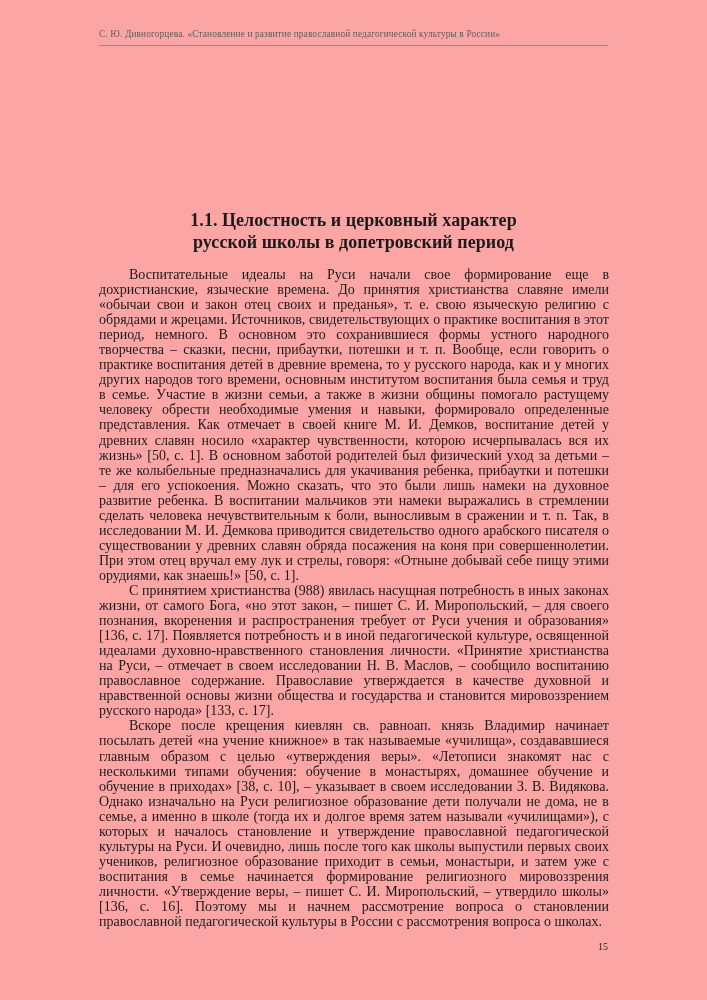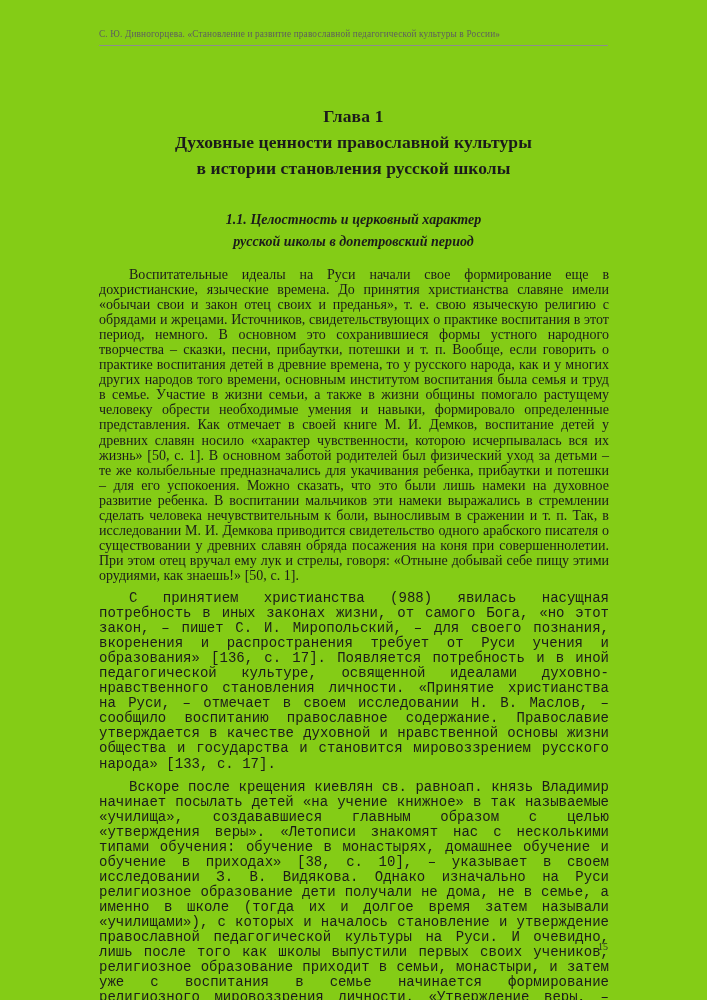--- a/index.html
+++ b/index.html
@@ -14,21 +14,21 @@
     font-family: "Liberation Serif", "DejaVu Serif", serif;
     color: #1b1b1b;
     overflow: hidden;
   }
 
   .page {
     position: absolute;
     left: 0; top: 0;
     width: 707px;
     height: 1000px;
-    background: #84cc16;
+    background: #fca5a5;
   }
 
   
   .runhead {
     position: absolute;
     left: 99px;
     top: 29px;
     width: 510px;
     font-size: 9.3px;
     letter-spacing: 0.15px;
@@ -67,25 +67,24 @@
   }
   .chapter-title .ln { display: block; }
 
   
   .section-head {
     position: absolute;
     left: 99px;
     top: 209px;
     width: 509px;
     text-align: center;
-    font-size: 14px;
+    font-size: 18px;
     font-weight: bold;
     line-height: 22px;
     letter-spacing: 0.05px;
-    font-style: italic;
   }
   .section-head .ln { display: block; }
 
   
   .body {
     position: absolute;
     left: 99px;
     top: 267px;
     width: 510px;
   }
@@ -94,48 +93,41 @@
     font-size: 14px;
     line-height: 15.05px;
     text-align: justify;
     text-justify: inter-word;
     text-indent: 30px;
     hyphens: manual;
     -webkit-hyphens: manual;
     letter-spacing: 0.005px;
     word-spacing: 0.1px;
   }
-  .para + .para { margin-top: 8px; font-family: Liberation Mono, monospace; }
+  .para + .para { margin-top: 0; }
 
   
   .folio {
     position: absolute;
     left: 0;
     top: 941px;
     width: 608px;
     text-align: right;
     font-size: 10px;
     color: #2a2a2a;
   }
 </style>
 </head>
 <body>
 
 <div class="page">
 
   <div class="runhead">С. Ю. Дивногорцева.  «Становление и развитие православной педагогической культуры в России»</div>
   <div class="runhead-rule"></div>
 
-  <div class="titleblock">
-    <div class="chapter-num">Глава 1</div>
-    <div class="chapter-title">
-      <span class="ln">Духовные ценности православной культуры</span>
-      <span class="ln">в истории становления русской школы</span>
-    </div>
-  </div>
 
   <div class="section-head">
     <span class="ln">1.1. Целостность и церковный характер</span>
     <span class="ln">русской школы в допетровский период</span>
   </div>
 
   <div class="body">
     <p class="para">Воспитательные идеалы на Руси начали свое формирование еще в дохристианские, языческие времена. До принятия христианства славяне имели «обычаи свои и закон отец своих и преданья», т. е. свою языческую религию с обрядами и жрецами. Источников, свидетельствующих о практике воспитания в этот период, немного. В основном это сохранившиеся формы устного народного творчества – сказки, песни, прибаутки, потешки и т. п. Вообще, если говорить о практике воспитания детей в древние времена, то у русского народа, как и у многих других народов того времени, основным институтом воспитания была семья и труд в семье. Участие в жизни семьи, а также в жизни общины помогало растущему человеку обрести необходимые умения и навыки, формировало определенные представления. Как отмечает в своей книге М. И. Демков, воспитание детей у древних славян носило «характер чувственности, которою исчерпывалась вся их жизнь» [50, с. 1]. В основном заботой родителей был физический уход за детьми – те же колыбельные предназначались для укачивания ребенка, прибаутки и потешки – для его успокоения. Можно сказать, что это были лишь намеки на духовное развитие ребенка. В воспитании мальчиков эти намеки выражались в стремлении сделать человека нечувствительным к боли, выносливым в сражении и т. п. Так, в исследовании М. И. Демкова приводится свидетельство одного арабского писателя о существовании у древних славян обряда посажения на коня при совершеннолетии. При этом отец вручал ему лук и стрелы, говоря: «Отныне добывай себе пищу этими орудиями, как знаешь!» [50, с. 1].</p>
     <p class="para">С принятием христианства (988) явилась насущная потребность в иных законах жизни, от самого Бога, «но этот закон, – пишет С. И. Миропольский, – для своего познания, вкоренения и распространения требует от Руси учения и образования» [136, с. 17]. Появляется потребность и в иной педагогической культуре, освященной идеалами духовно-нравственного становления личности. «Принятие христианства на Руси, – отмечает в своем исследовании Н. В. Маслов, – сообщило воспитанию православное содержание. Православие утверждается в качестве духовной и нравственной основы жизни общества и государства и становится мировоззрением русского народа» [133, с. 17].</p>
     <p class="para">Вскоре после крещения киевлян св. равноап. князь Владимир начинает посылать детей «на учение книжное» в так называемые «училища», создававшиеся главным образом с целью «утверждения веры». «Летописи знакомят нас с несколькими типами обучения: обучение в монастырях, домашнее обучение и обучение в приходах» [38, с. 10], – указывает в своем исследовании З. В. Видякова. Однако изначально на Руси религиозное образование дети получали не дома, не в семье, а именно в школе (тогда их и долгое время затем называли «училищами»), с которых и началось становление и утверждение православной педагогической культуры на Руси. И очевидно, лишь после того как школы выпустили первых своих учеников, религиозное образование приходит в семьи, монастыри, и затем уже с воспитания в семье начинается формирование религиозного мировоззрения личности. «Утверждение веры, – пишет С. И. Миропольский, – утвердило школы» [136, с. 16]. Поэтому мы и начнем рассмотрение вопроса о становлении православной педагогической культуры в России с рассмотрения вопроса о школах.</p>

